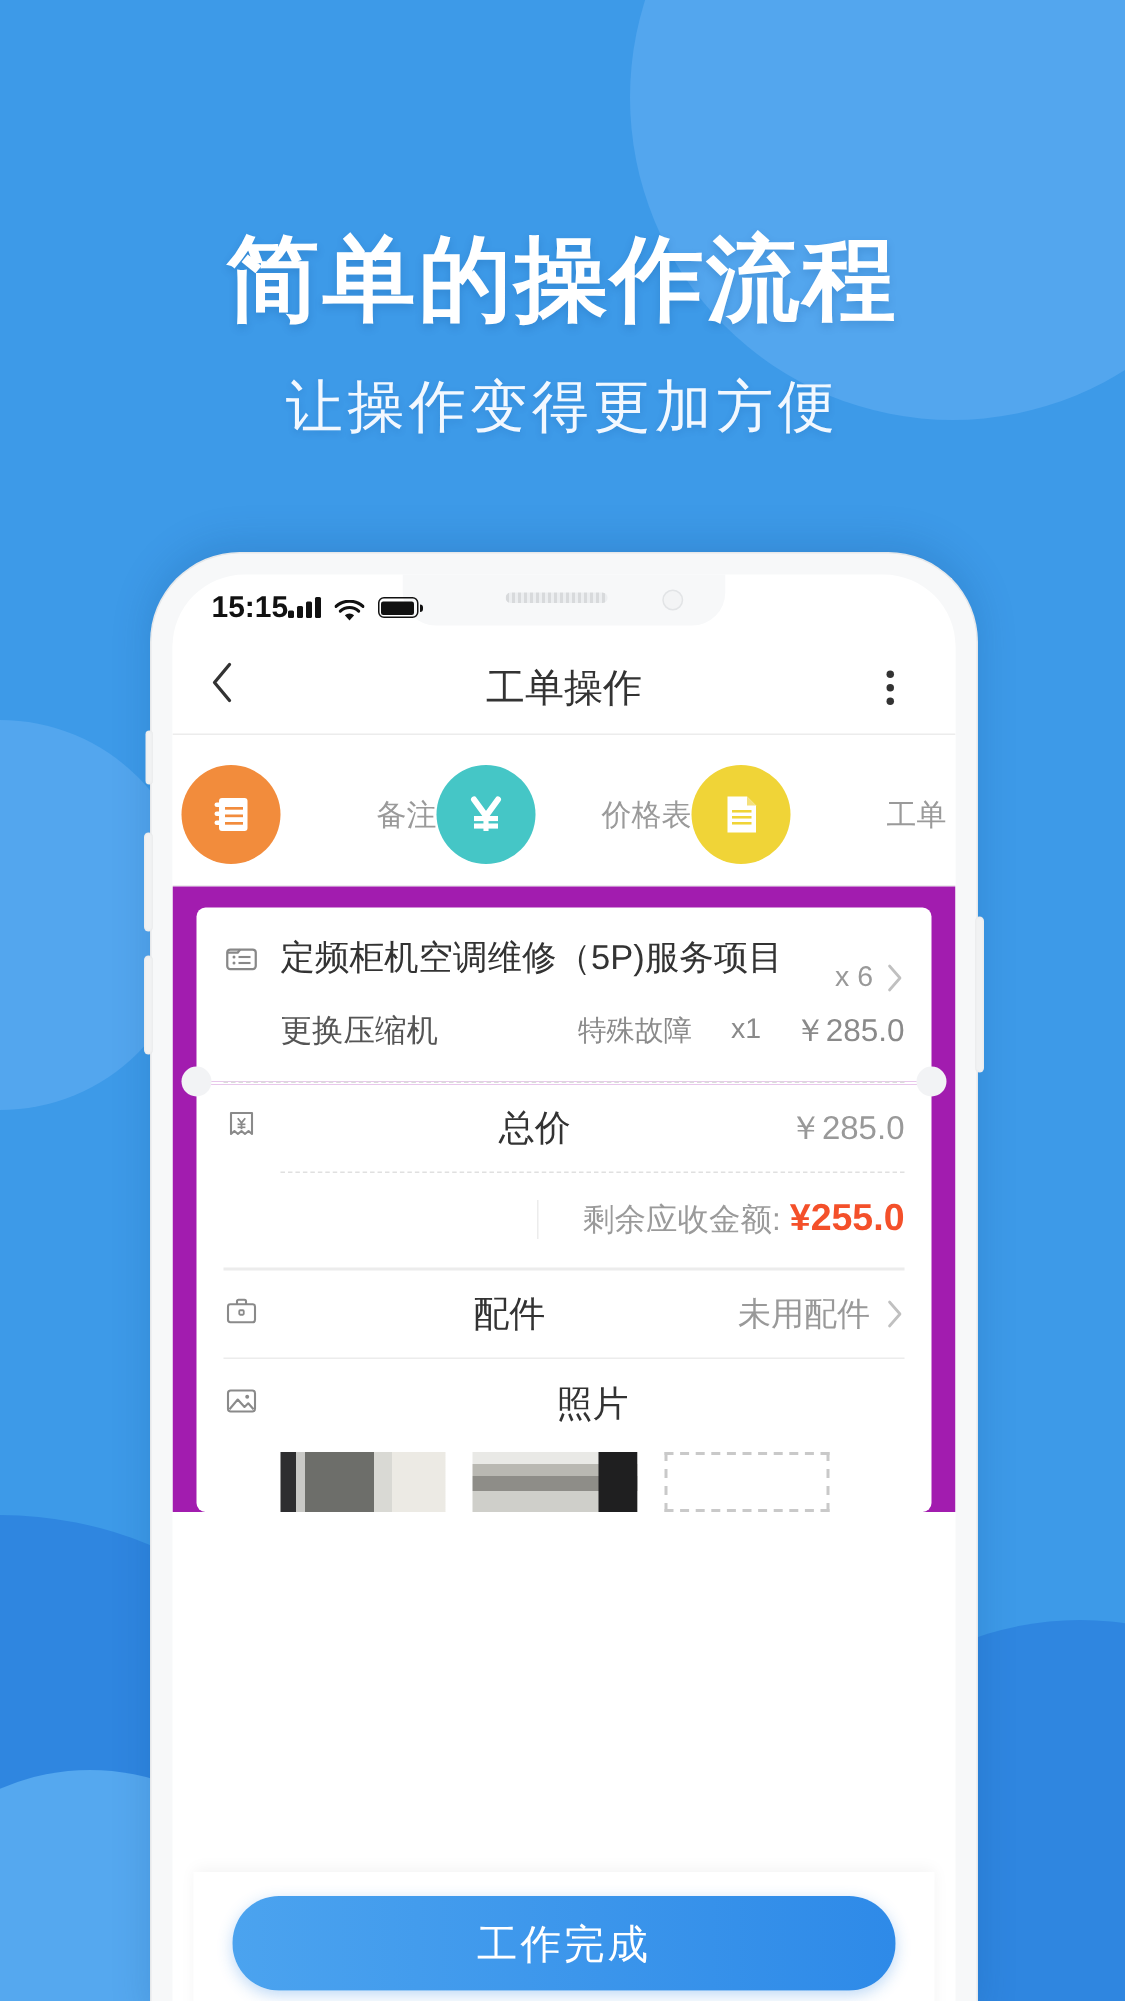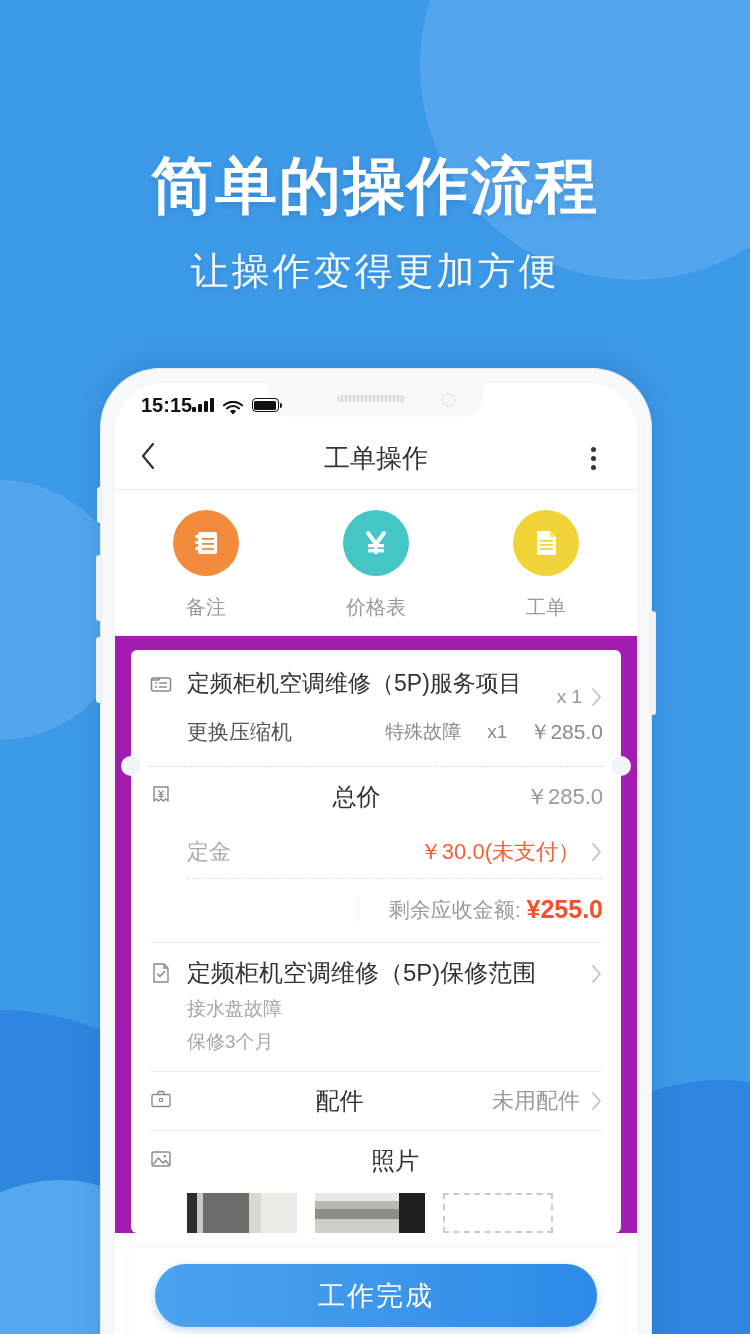--- a/index.html
+++ b/index.html
@@ -89,21 +89,21 @@
   .nav-back{width:40px;font-size:30px;color:#333;line-height:1;cursor:pointer;}
   .nav-title{flex:1;text-align:center;font-size:26px;color:#333;}
   .nav-more{width:40px;display:flex;flex-direction:column;align-items:center;
     gap:4px;cursor:pointer;}
   .nav-more span{width:5px;height:5px;border-radius:50%;background:#333;display:block;}
 
   
   .quick{
     background:#fff;display:flex;padding:20px 6px 14px;border-bottom:1px solid #ececec;
   }
-  .qa{flex:1;display:flex;flex-direction:column;align-items:center;gap:18px;cursor:pointer;justify-content:space-between;}
+  .qa{flex:1;display:flex;flex-direction:row;align-items:center;gap:5px;cursor:pointer;justify-content:space-between;}
   .qa-circle{width:66px;height:66px;border-radius:50%;display:flex;
     align-items:center;justify-content:center;}
   .qa-label{font-size:20px;color:#9a9a9a;}
 
   
   .sheet{background:#a21caf;padding:14px 0 0;}
   .card{background:#fff;margin:0 16px;border-radius:6px;}
 
   .svc{padding:18px 18px 0;display:flex;gap:12px;}
   .svc-ico{width:26px;flex:none;padding-top:4px;}
@@ -294,21 +294,21 @@
               <rect x="2.5" y="6" width="19" height="13" rx="2" stroke="#888" stroke-width="1.5" fill="none"></rect>
               <path d="M2.5 8 h7 l1.6 -2" stroke="#888" stroke-width="1.5" fill="none"></path>
               <circle cx="7" cy="11" r="1" fill="#888"></circle>
               <circle cx="7" cy="15" r="1" fill="#888"></circle>
               <rect x="10" y="10.3" width="8" height="1.4" fill="#888"></rect>
               <rect x="10" y="14.3" width="8" height="1.4" fill="#888"></rect>
             </svg>
           </div>
           <div class="svc-mid">定频柜机空调维修（5P)服务项目</div>
           <div class="svc-right">
-            <span>x 1</span>
+            <span>x 6</span>
             <svg width="13" height="22" viewBox="0 0 13 22">
               <path d="M3 3 L10 11 L3 19" stroke="#c0c0c0" stroke-width="1.8" fill="none" stroke-linecap="round" stroke-linejoin="round"></path>
             </svg>
           </div>
         </div>
         <div class="svc-sub">
           <span class="n">更换压缩机</span>
           <span class="t">特殊故障</span>
           <span class="q">x1</span>
           <span class="p">￥285.0</span>
@@ -329,54 +329,30 @@
               <path d="M9.5 7.5 L12 10.6 L14.5 7.5" stroke="#8a8a8a" stroke-width="1.2" fill="none"></path>
               <rect x="9.4" y="11" width="5.2" height="1.1" fill="#8a8a8a"></rect>
               <rect x="9.4" y="13" width="5.2" height="1.1" fill="#8a8a8a"></rect>
               <rect x="11.4" y="10.3" width="1.2" height="4.5" fill="#8a8a8a"></rect>
             </svg>
           </div>
           <div class="row-label">总价</div>
           <div class="row-value">￥285.0</div>
         </div>
 
-        <div class="sub-row">
-          <span class="lbl">定金</span>
-          <span class="val">￥30.0(未支付）</span>
-          <svg width="13" height="22" viewBox="0 0 13 22" class="chev">
-            <path d="M3 3 L10 11 L3 19" stroke="#c0c0c0" stroke-width="1.8" fill="none" stroke-linecap="round" stroke-linejoin="round"></path>
-          </svg>
-        </div>
 
         <div class="dash-sep"></div>
 
         <div class="remain">
           <span class="lbl">剩余应收金额:</span>
           <span class="val">¥255.0</span>
         </div>
 
         <div class="hr"></div>
 
-        <div class="warr">
-          <div class="warr-ico">
-            <svg width="24" height="24" viewBox="0 0 24 24">
-              <path d="M5 3 h10 l4 4 v14 H5 Z" stroke="#8a8a8a" stroke-width="1.4" fill="none" stroke-linejoin="round"></path>
-              <path d="M15 3 v4 h4" stroke="#8a8a8a" stroke-width="1.4" fill="none"></path>
-              <path d="M8.5 13 L11 15.5 L15.5 10.5" stroke="#8a8a8a" stroke-width="1.5" fill="none" stroke-linecap="round" stroke-linejoin="round"></path>
-            </svg>
-          </div>
-          <div class="warr-mid">
-            <div class="warr-title">定频柜机空调维修（5P)保修范围</div>
-            <div class="warr-line">接水盘故障</div>
-            <div class="warr-line">保修3个月</div>
-          </div>
-          <svg width="13" height="22" viewBox="0 0 13 22" style="margin-top:6px">
-            <path d="M3 3 L10 11 L3 19" stroke="#c0c0c0" stroke-width="1.8" fill="none" stroke-linecap="round" stroke-linejoin="round"></path>
-          </svg>
-        </div>
 
         <div class="hr"></div>
 
         <div class="row">
           <div class="row-ico">
             <svg width="24" height="24" viewBox="0 0 24 24">
               <rect x="3" y="7.5" width="18" height="12" rx="1.6" stroke="#8a8a8a" stroke-width="1.4" fill="none"></rect>
               <path d="M9 7.5 V5.5 a1 1 0 0 1 1-1 h4 a1 1 0 0 1 1 1 V7.5" stroke="#8a8a8a" stroke-width="1.4" fill="none"></path>
               <rect x="10.5" y="11.5" width="3" height="3" rx="0.6" stroke="#8a8a8a" stroke-width="1.2" fill="none"></rect>
             </svg>

